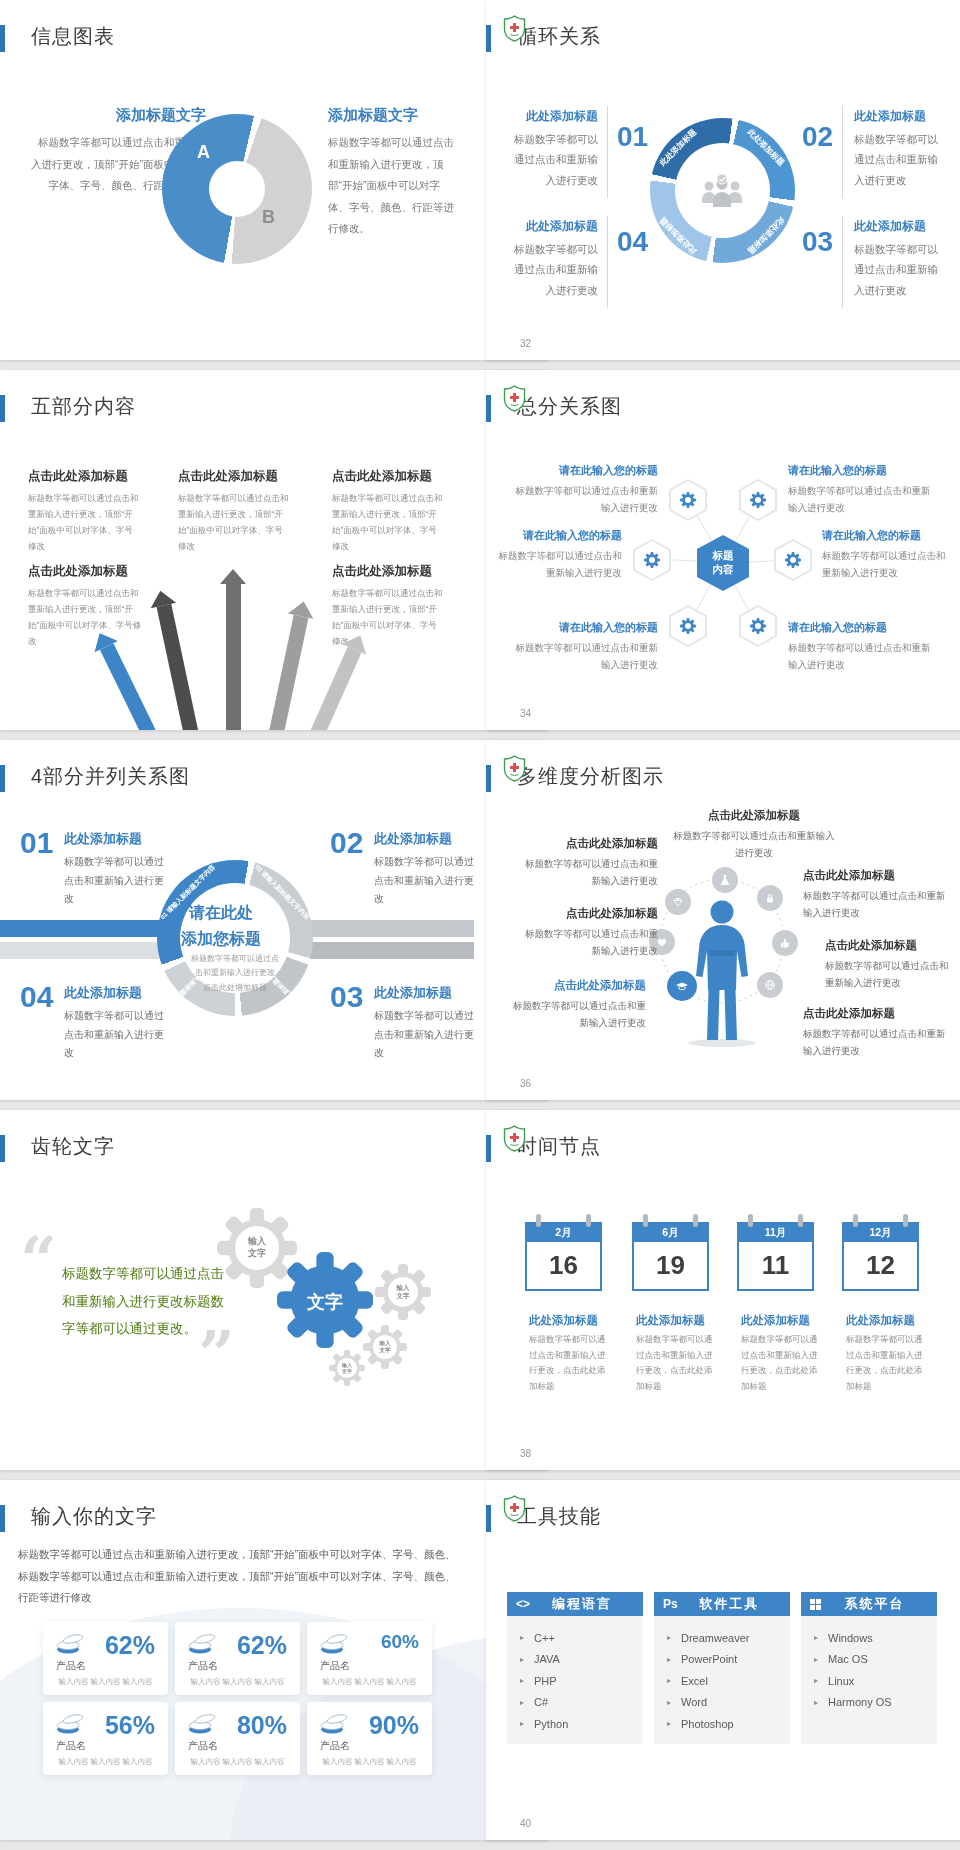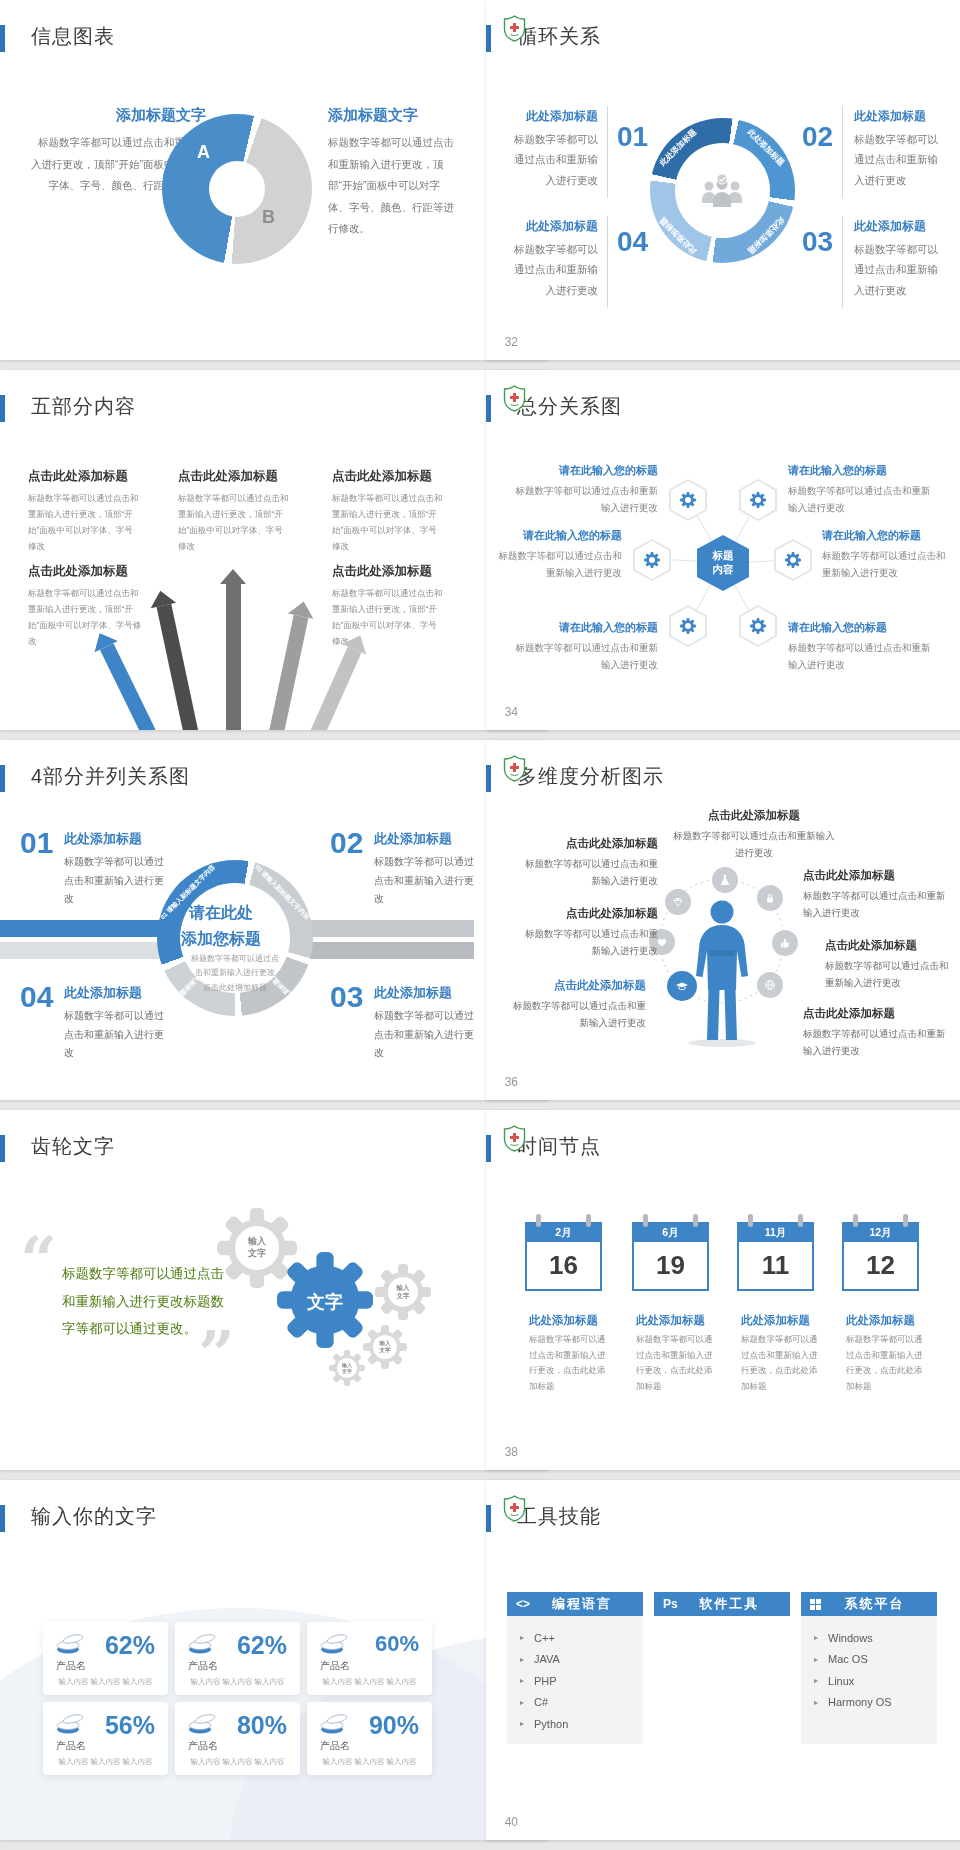--- a/index.html
+++ b/index.html
@@ -4,21 +4,21 @@
 <style>
   html,body{margin:0;padding:0}
   body{width:960px;height:1850px;position:relative;background:#e7e7e7;
        font-family:"Liberation Sans","DejaVu Sans",sans-serif;color:#444;overflow:hidden}
   .sl{position:absolute;width:548px;height:360px;background:#fff;overflow:hidden;
       box-shadow:0 1px 3px rgba(0,0,0,.14)}
   .a{position:absolute}
   .bar{left:0;top:25px;width:5px;height:27px;background:#2e75b6}
   .ttl{left:31px;top:23px;font-size:20px;color:#3d3d3d;letter-spacing:1px;white-space:nowrap}
   .logo{right:22px;top:15px;z-index:5}
-  .pg{right:30px;bottom:11px;font-size:12px;color:#979797;z-index:6}
+  .pg{right:17px;bottom:11px;font-size:10px;color:#979797;z-index:6}
   .bh{color:#3a80c2;font-weight:bold}
   .dh{color:#373737;font-weight:bold}
   .bd{color:#7a7a7a}
   .r{text-align:right}.c{text-align:center}
   .num{color:#3d85c6;font-weight:bold;font-size:28px;line-height:1}
   .pre{white-space:pre-line}
   .vline{width:1px;background:#d8d8d8}
   .ring{border-radius:50%}
   .hole{border-radius:50%;background:#fff}
   .arclbl{color:#fff;font-weight:bold;text-align:center}
@@ -531,20 +531,21 @@
 <div class="sl" style="left:0;top:1480px">
   <div class="a bar"></div>
   <div class="a ttl">输入你的文字</div>
   <svg class="a logo" width="23" height="27">
       <use href="#logosym"></use>
     </svg>
 
   <div class="wave" style="left:-80px;top:128px;width:640px;height:430px;background:#f0f4f8"></div>
   <div class="wave" style="left:230px;top:150px;width:700px;height:430px;background:#e9eef4;opacity:.75"></div>
 
+  <div class="a" style="left:18px;top:64px;width:440px;font-size:10.5px;line-height:2.05;color:#5f5f5f">标题数字等都可以通过点击和重新输入进行更改，顶部“开始”面板中可以对字体、字号、颜色、标题数字等都可以通过点击和重新输入进行更改，顶部“开始”面板中可以对字体、字号、颜色、行距等进行修改</div>
 
   <div class="card" style="left:43px;top:142px">
     <svg class="a" style="left:12px;top:9px" width="30" height="24" viewBox="0 0 30 24">
         <ellipse cx="13" cy="18.5" rx="11" ry="4" fill="#3d85c6"></ellipse>
         <ellipse cx="13" cy="14.5" rx="11" ry="4" fill="#fff" stroke="#9fb3c8" stroke-width=".8"></ellipse>
         <g transform="rotate(-14 18 8)">
           <ellipse cx="18" cy="8" rx="10" ry="3.6" fill="#fff" stroke="#9fb3c8" stroke-width=".8"></ellipse>
         </g>
       </svg>
     <div class="a" style="left:13px;top:37px;font-size:10px;color:#606060">产品名</div>
@@ -565,21 +566,21 @@
   </div>
   <div class="card" style="left:307px;top:142px">
     <svg class="a" style="left:12px;top:9px" width="30" height="24" viewBox="0 0 30 24">
         <ellipse cx="13" cy="18.5" rx="11" ry="4" fill="#3d85c6"></ellipse>
         <ellipse cx="13" cy="14.5" rx="11" ry="4" fill="#fff" stroke="#9fb3c8" stroke-width=".8"></ellipse>
         <g transform="rotate(-14 18 8)">
           <ellipse cx="18" cy="8" rx="10" ry="3.6" fill="#fff" stroke="#9fb3c8" stroke-width=".8"></ellipse>
         </g>
       </svg>
     <div class="a" style="left:13px;top:37px;font-size:10px;color:#606060">产品名</div>
-    <div class="a" style="right:13px;top:9px;font-size:22px;font-weight:bold;color:#3d85c6">60%</div>
+    <div class="a" style="right:13px;top:9px;font-size:19px;font-weight:bold;color:#3d85c6">60%</div>
     <div class="a c" style="left:0;bottom:8px;width:100%;font-size:7.5px;color:#a2a7ac">输入内容 输入内容 输入内容</div>
   </div>
   <div class="card" style="left:43px;top:222px">
     <svg class="a" style="left:12px;top:9px" width="30" height="24" viewBox="0 0 30 24">
         <ellipse cx="13" cy="18.5" rx="11" ry="4" fill="#3d85c6"></ellipse>
         <ellipse cx="13" cy="14.5" rx="11" ry="4" fill="#fff" stroke="#9fb3c8" stroke-width=".8"></ellipse>
         <g transform="rotate(-14 18 8)">
           <ellipse cx="18" cy="8" rx="10" ry="3.6" fill="#fff" stroke="#9fb3c8" stroke-width=".8"></ellipse>
         </g>
       </svg>
@@ -630,20 +631,27 @@
     <div class="li">C++</div>
     <div class="li">JAVA</div>
     <div class="li">PHP</div>
     <div class="li">C#</div>
     <div class="li">Python</div>
   </div>
 
   <div class="colhd" style="left:168px;top:112px">
     <span class="ic">Ps</span>
     <span class="t">软件工具</span>
+  </div>
+  <div class="panel" style="left:168px;top:136px">
+    <div class="li">Dreamweaver</div>
+    <div class="li">PowerPoint</div>
+    <div class="li">Excel</div>
+    <div class="li">Word</div>
+    <div class="li">Photoshop</div>
   </div>
 
   <div class="colhd" style="left:315px;top:112px">
     <span class="winic">
         <i></i>
         <i></i>
         <i></i>
         <i></i>
       </span>
     <span class="t">系统平台</span>

